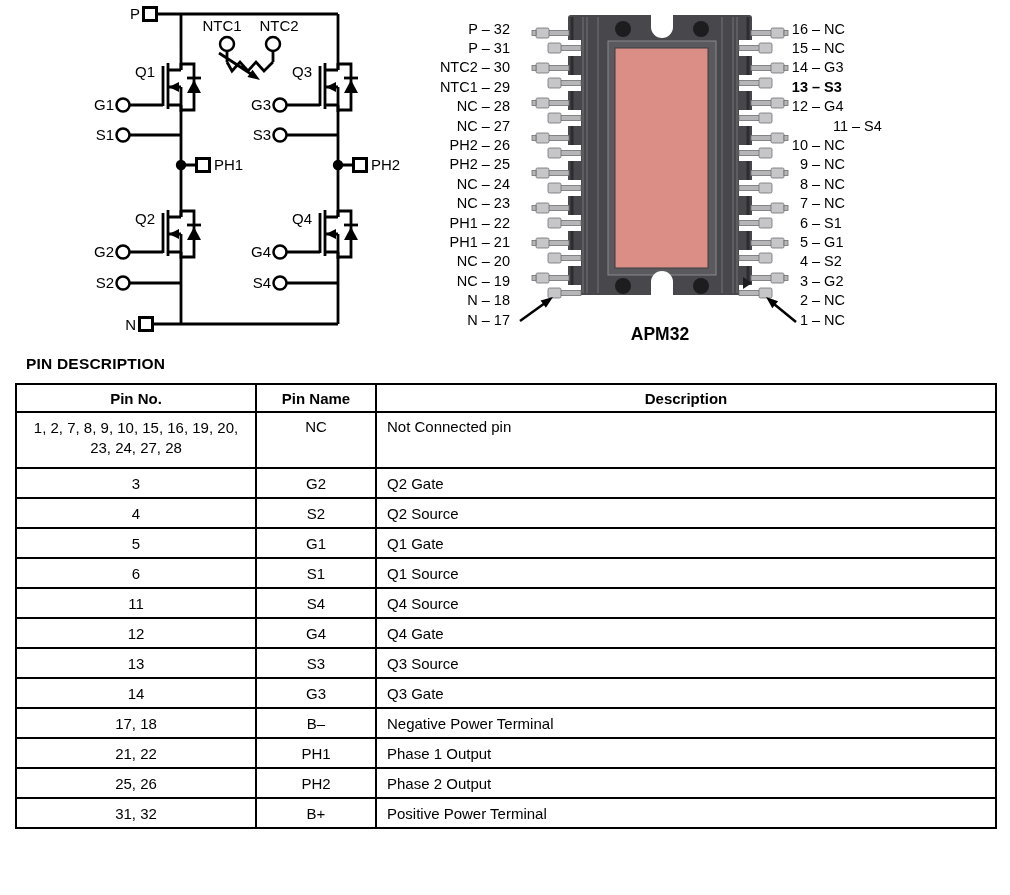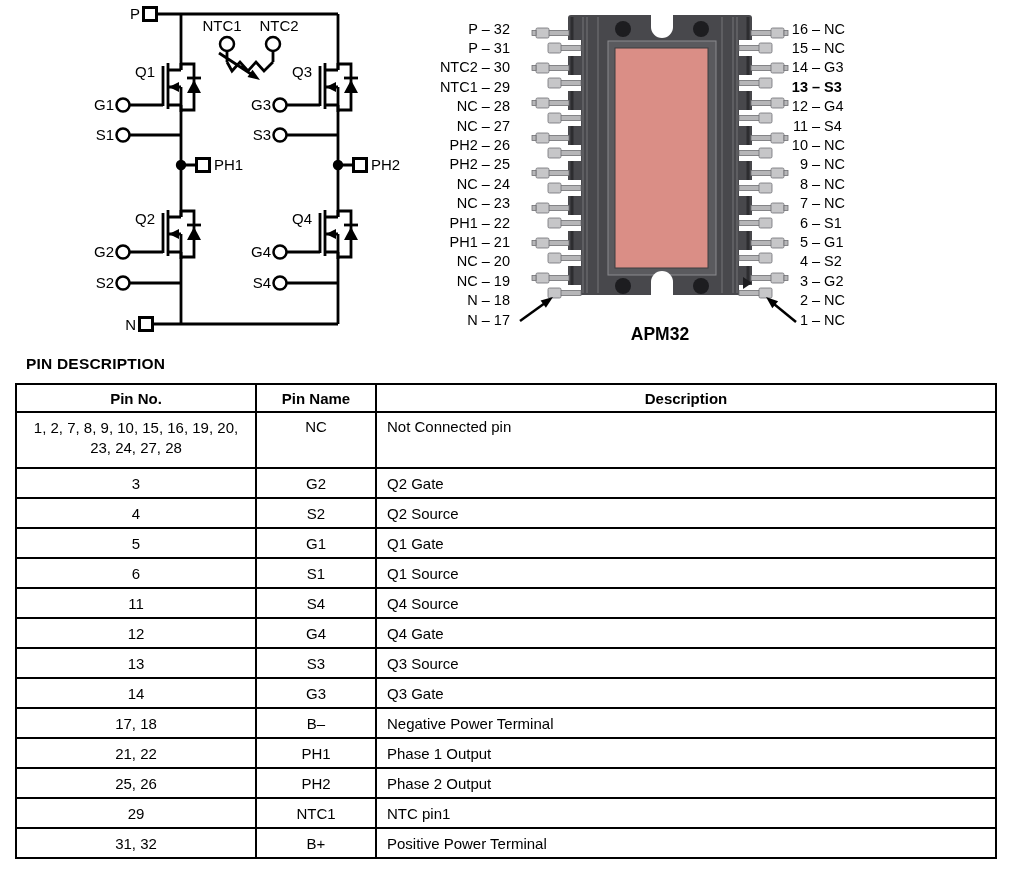--- a/index.html
+++ b/index.html
@@ -272,21 +272,21 @@
       <div class="pin-label left" style="top: 272.7px;">NC – 19</div>
       <div class="pin-label left" style="top: 292.1px;">N – 18</div>
       <div class="pin-label left" style="top: 311.5px;">N – 17</div>
     </div>
   <div id="right-pin-labels">
       <div class="pin-label right" style="top: 20.5px;"><span class="num">16</span><span> – NC</span></div>
       <div class="pin-label right" style="top: 39.9px;"><span class="num">15</span><span> – NC</span></div>
       <div class="pin-label right" style="top: 59.3px;"><span class="num">14</span><span> – G3</span></div>
       <div class="pin-label right" style="top: 78.7px; font-weight: bold;"><span class="num">13</span><span> – S3</span></div>
       <div class="pin-label right" style="top: 98.1px;"><span class="num">12</span><span> – G4</span></div>
-      <div class="pin-label right" style="top: 117.5px;"><span class="num">11</span><span> – S4</span></div>
+      <div class="pin-label right" style="top: 117.5px; margin-left: 40px;"><span class="num">11</span><span> – S4</span></div>
       <div class="pin-label right" style="top: 136.9px;"><span class="num">10</span><span> – NC</span></div>
       <div class="pin-label right" style="top: 156.3px;"><span class="num">9</span><span> – NC</span></div>
       <div class="pin-label right" style="top: 175.7px;"><span class="num">8</span><span> – NC</span></div>
       <div class="pin-label right" style="top: 195.1px;"><span class="num">7</span><span> – NC</span></div>
       <div class="pin-label right" style="top: 214.5px;"><span class="num">6</span><span> – S1</span></div>
       <div class="pin-label right" style="top: 233.9px;"><span class="num">5</span><span> – G1</span></div>
       <div class="pin-label right" style="top: 253.3px;"><span class="num">4</span><span> – S2</span></div>
       <div class="pin-label right" style="top: 272.7px;"><span class="num">3</span><span> – G2</span></div>
       <div class="pin-label right" style="top: 292.1px;"><span class="num">2</span><span> – NC</span></div>
       <div class="pin-label right" style="top: 311.5px;"><span class="num">1</span><span> – NC</span></div>
@@ -365,23 +365,18 @@
       <td class="c">21, 22</td>
       <td class="c">PH1</td>
       <td class="desc">Phase 1 Output</td>
     </tr>
     <tr>
       <td class="c">25, 26</td>
       <td class="c">PH2</td>
       <td class="desc">Phase 2 Output</td>
     </tr>
     <tr>
-      <td class="c">29</td>
-      <td class="c">NTC1</td>
-      <td class="desc">NTC pin1</td>
-    </tr>
-    <tr>
       <td class="c">31, 32</td>
       <td class="c">B+</td>
       <td class="desc">Positive Power Terminal</td>
     </tr>
   </tbody>
 </table>
 
 </body></html>

